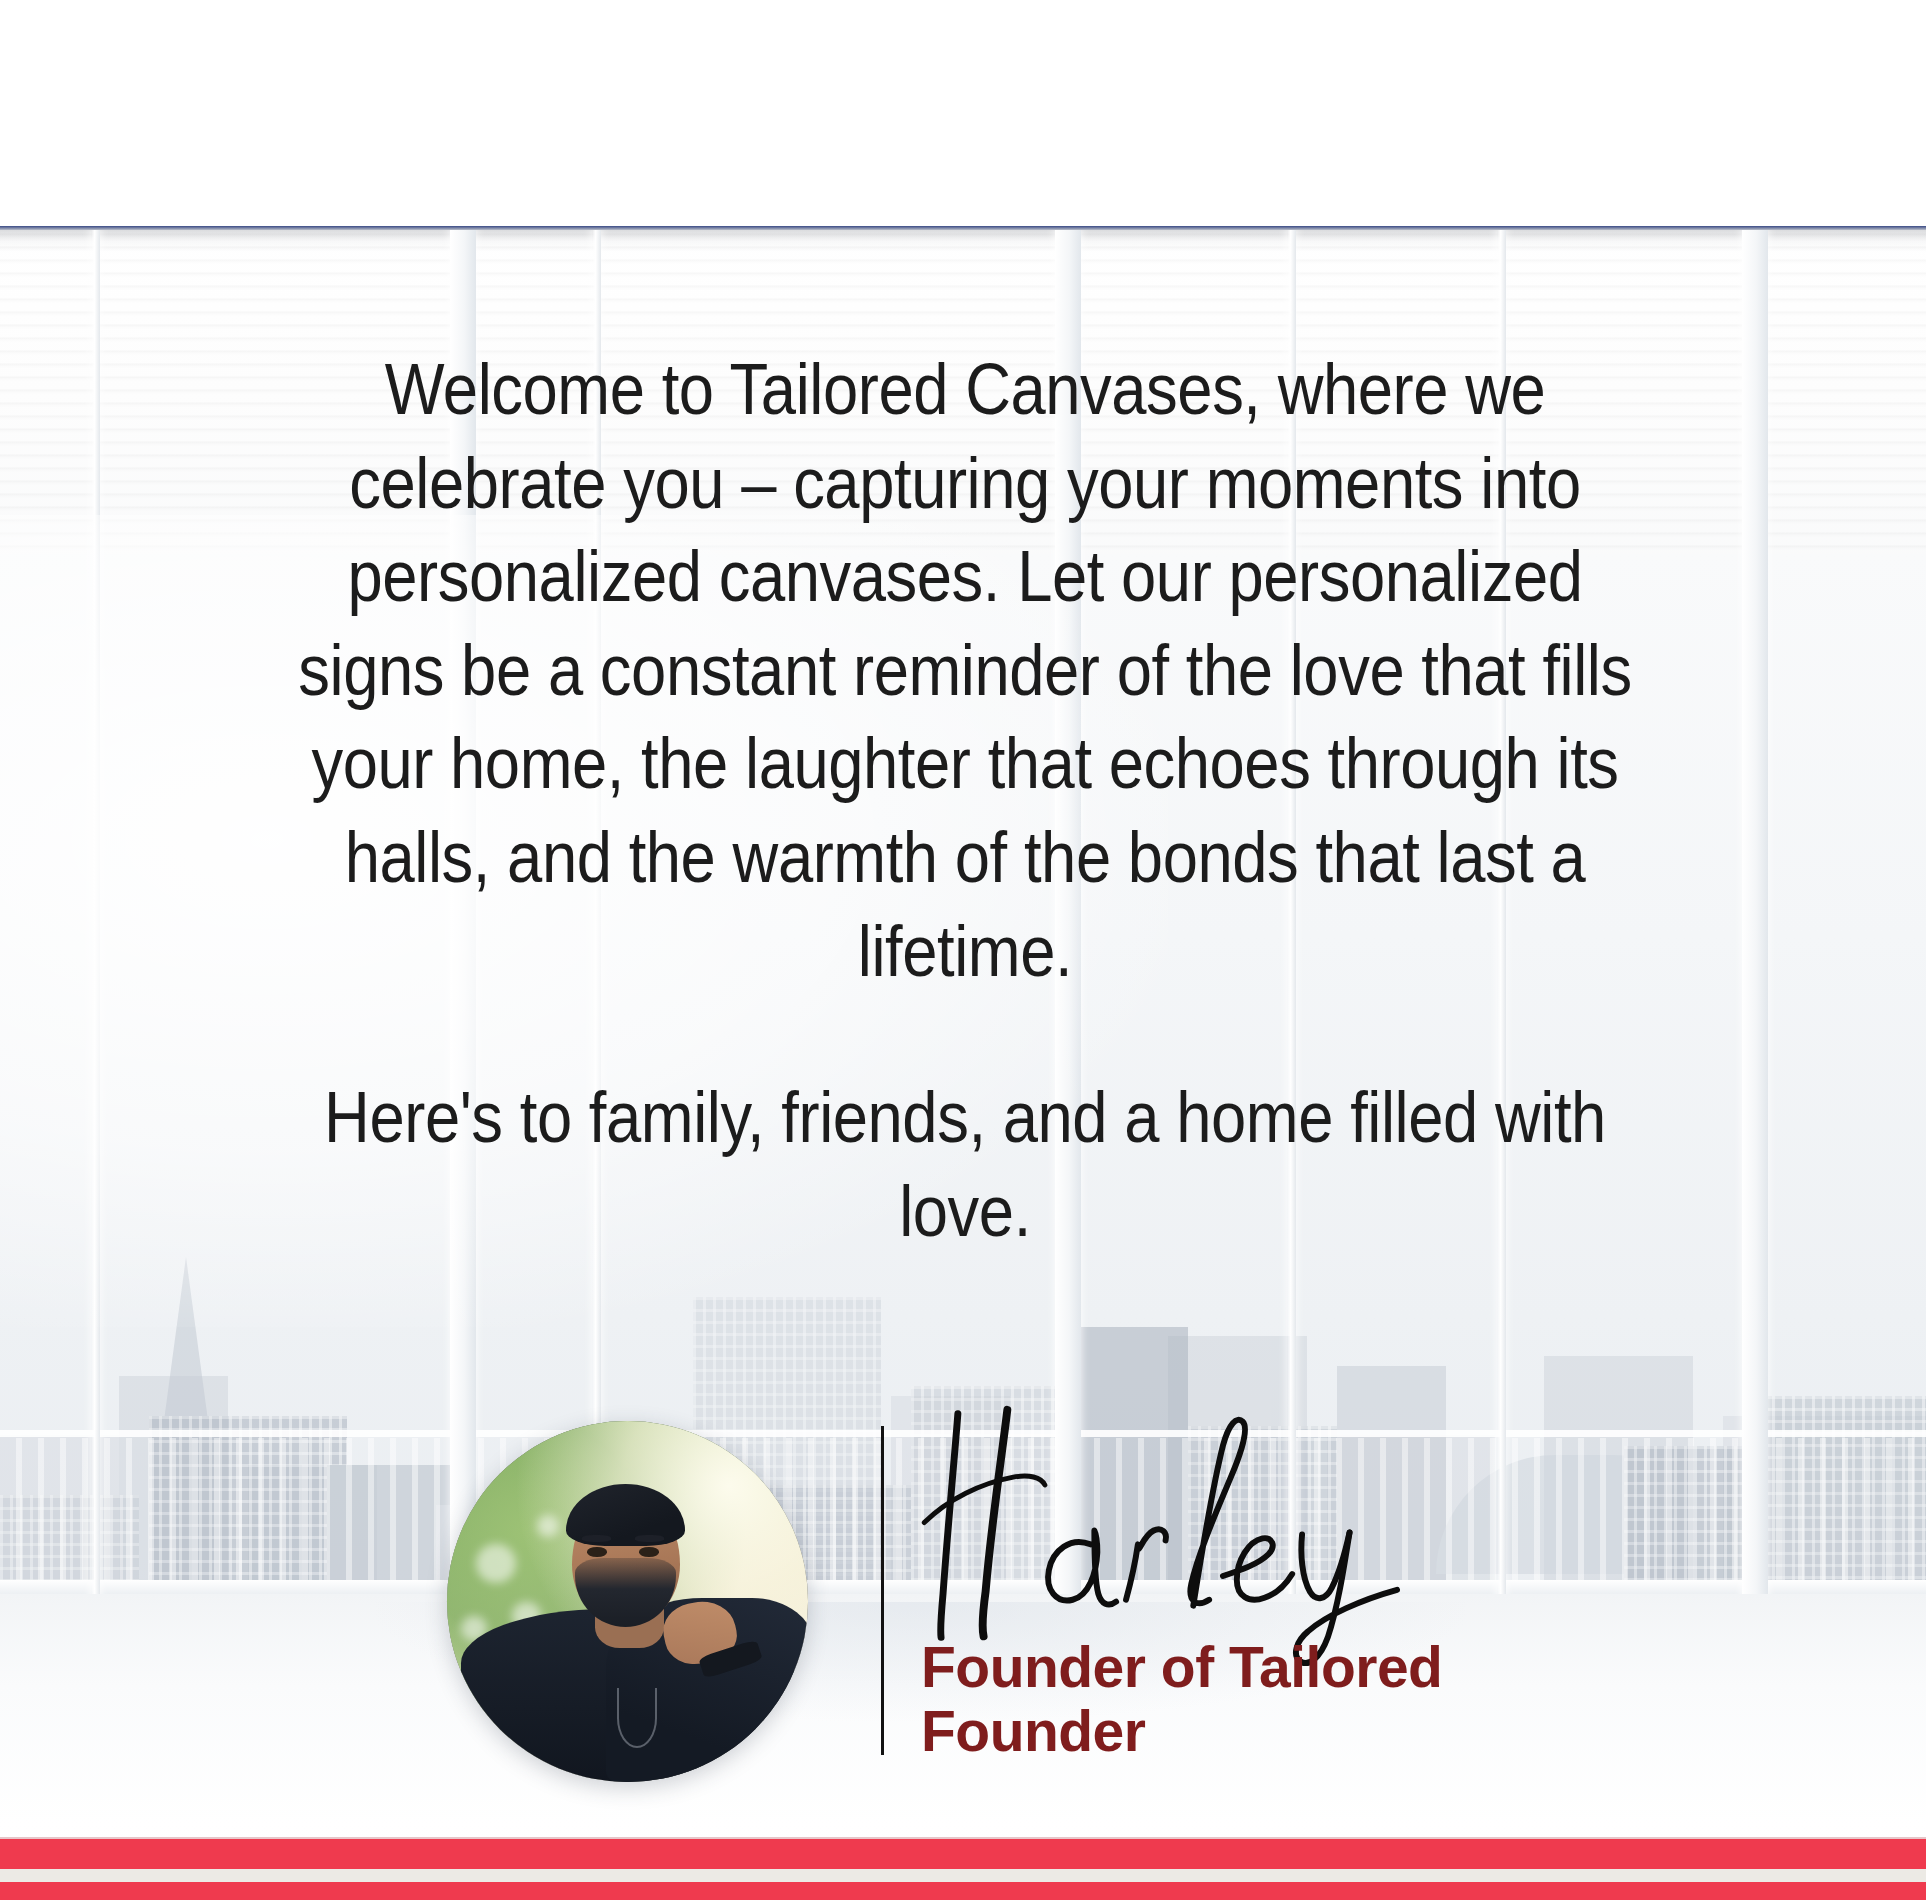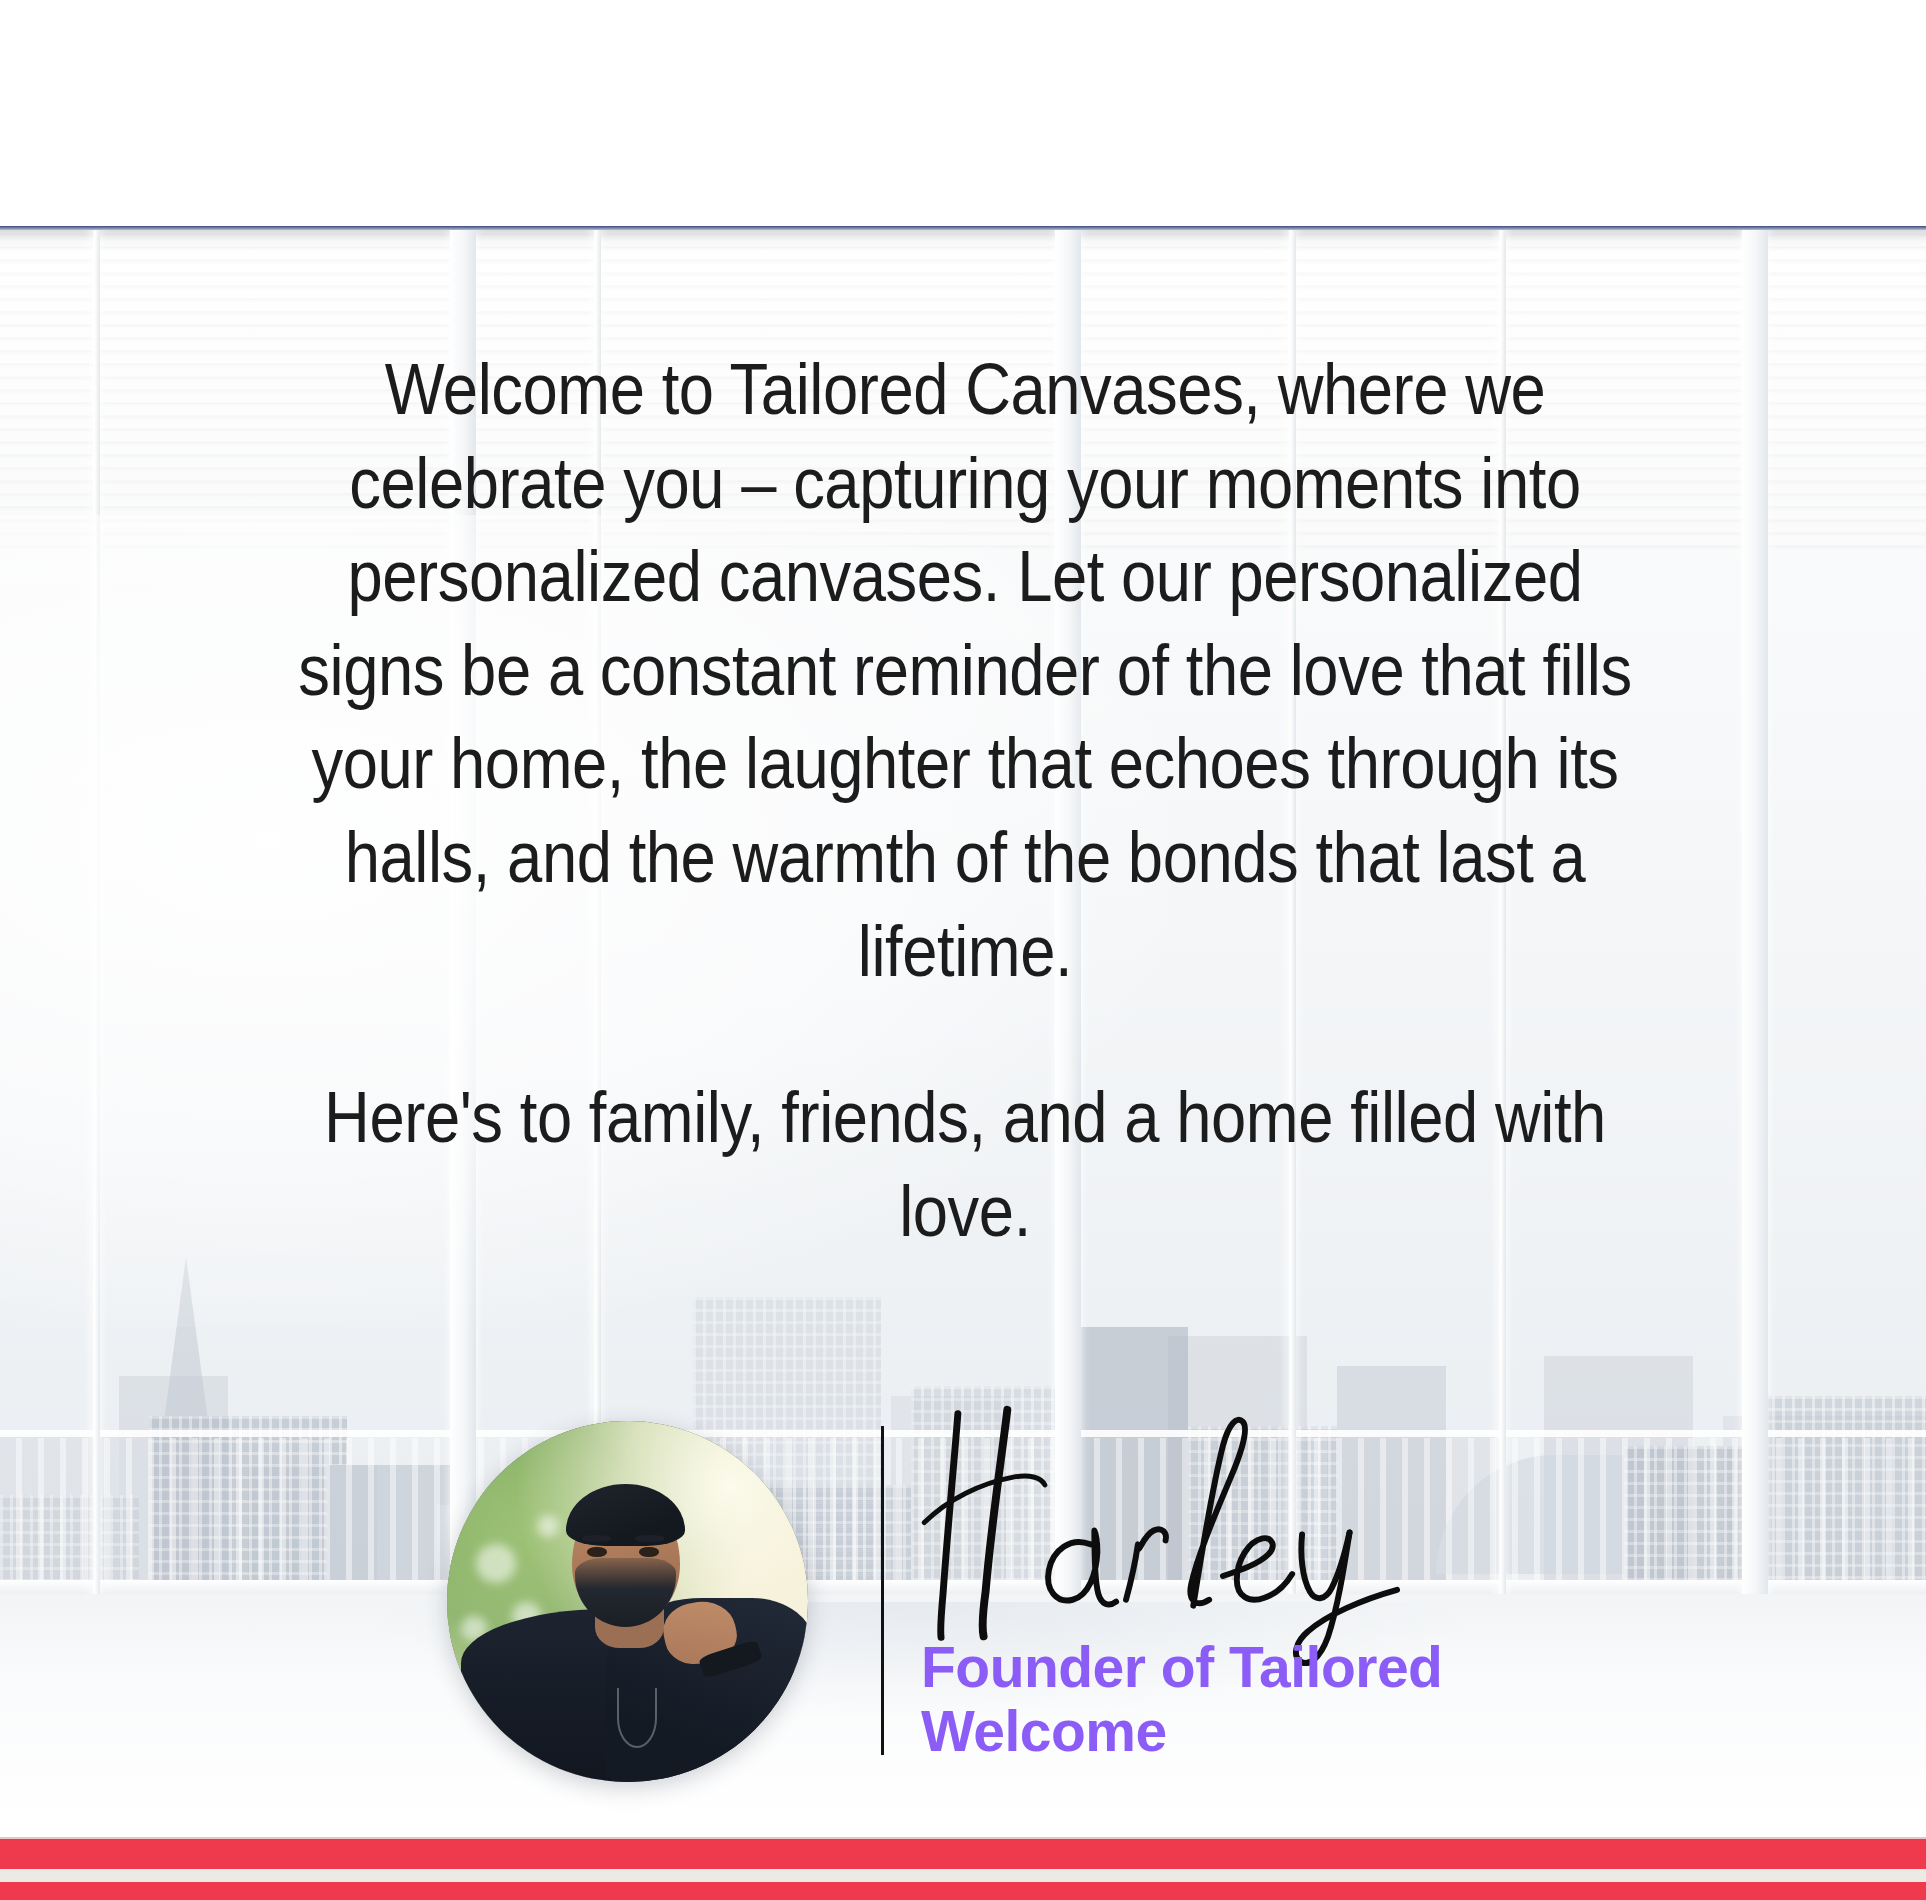--- a/index.html
+++ b/index.html
@@ -224,21 +224,21 @@
     background:#121212;
   }
 
   .signature{
     position:absolute;left:896px;top:1396px;width:644px;height:272px;
   }
   .signature svg{width:100%;height:100%;display:block;}
 
   .sig-role{
     position:absolute;left:921px;top:1636px;width:891px;
-    color:#8b5cf6;
+    color:#7f1d1d;
     font-family:"Liberation Sans", sans-serif;
     font-size:57px;
     font-weight:700;
     line-height:1.12;
     letter-spacing:-0.5px;
   }
 
   
   .stripe{position:absolute;left:0;width:1927px;z-index:35;}
   .stripe-a{top:1839px;height:30px;background:#ef3a4e;}
@@ -372,21 +372,21 @@
         <path d="M330 182 C348 176, 366 170, 376 160 C384 152, 380 142, 370 144 C356 147, 344 166, 344 186 C344 202, 356 210, 372 204 C384 200, 394 190, 400 180" stroke-width="6"></path>
 
         <path d="M410 140 C408 160, 410 184, 418 198 C424 208, 434 206, 440 194 C448 178, 454 156, 458 138" stroke-width="6"></path>
         <path d="M458 138 C452 176, 446 214, 436 244 C428 266, 416 274, 408 268 C400 262, 404 248, 416 238 C434 222, 470 206, 506 196" stroke-width="6"></path>
       </g>
     </svg>
   </div>
 
   <div class="sig-role">
     <div>Founder of Tailored</div>
-    <div>Welcome</div>
+    <div>Founder</div>
   </div>
 
   <div class="stripe-hair"></div>
   <div class="stripe stripe-a"></div>
   <div class="stripe stripe-gap"></div>
   <div class="stripe stripe-b"></div>
 
 </div>
 
 

